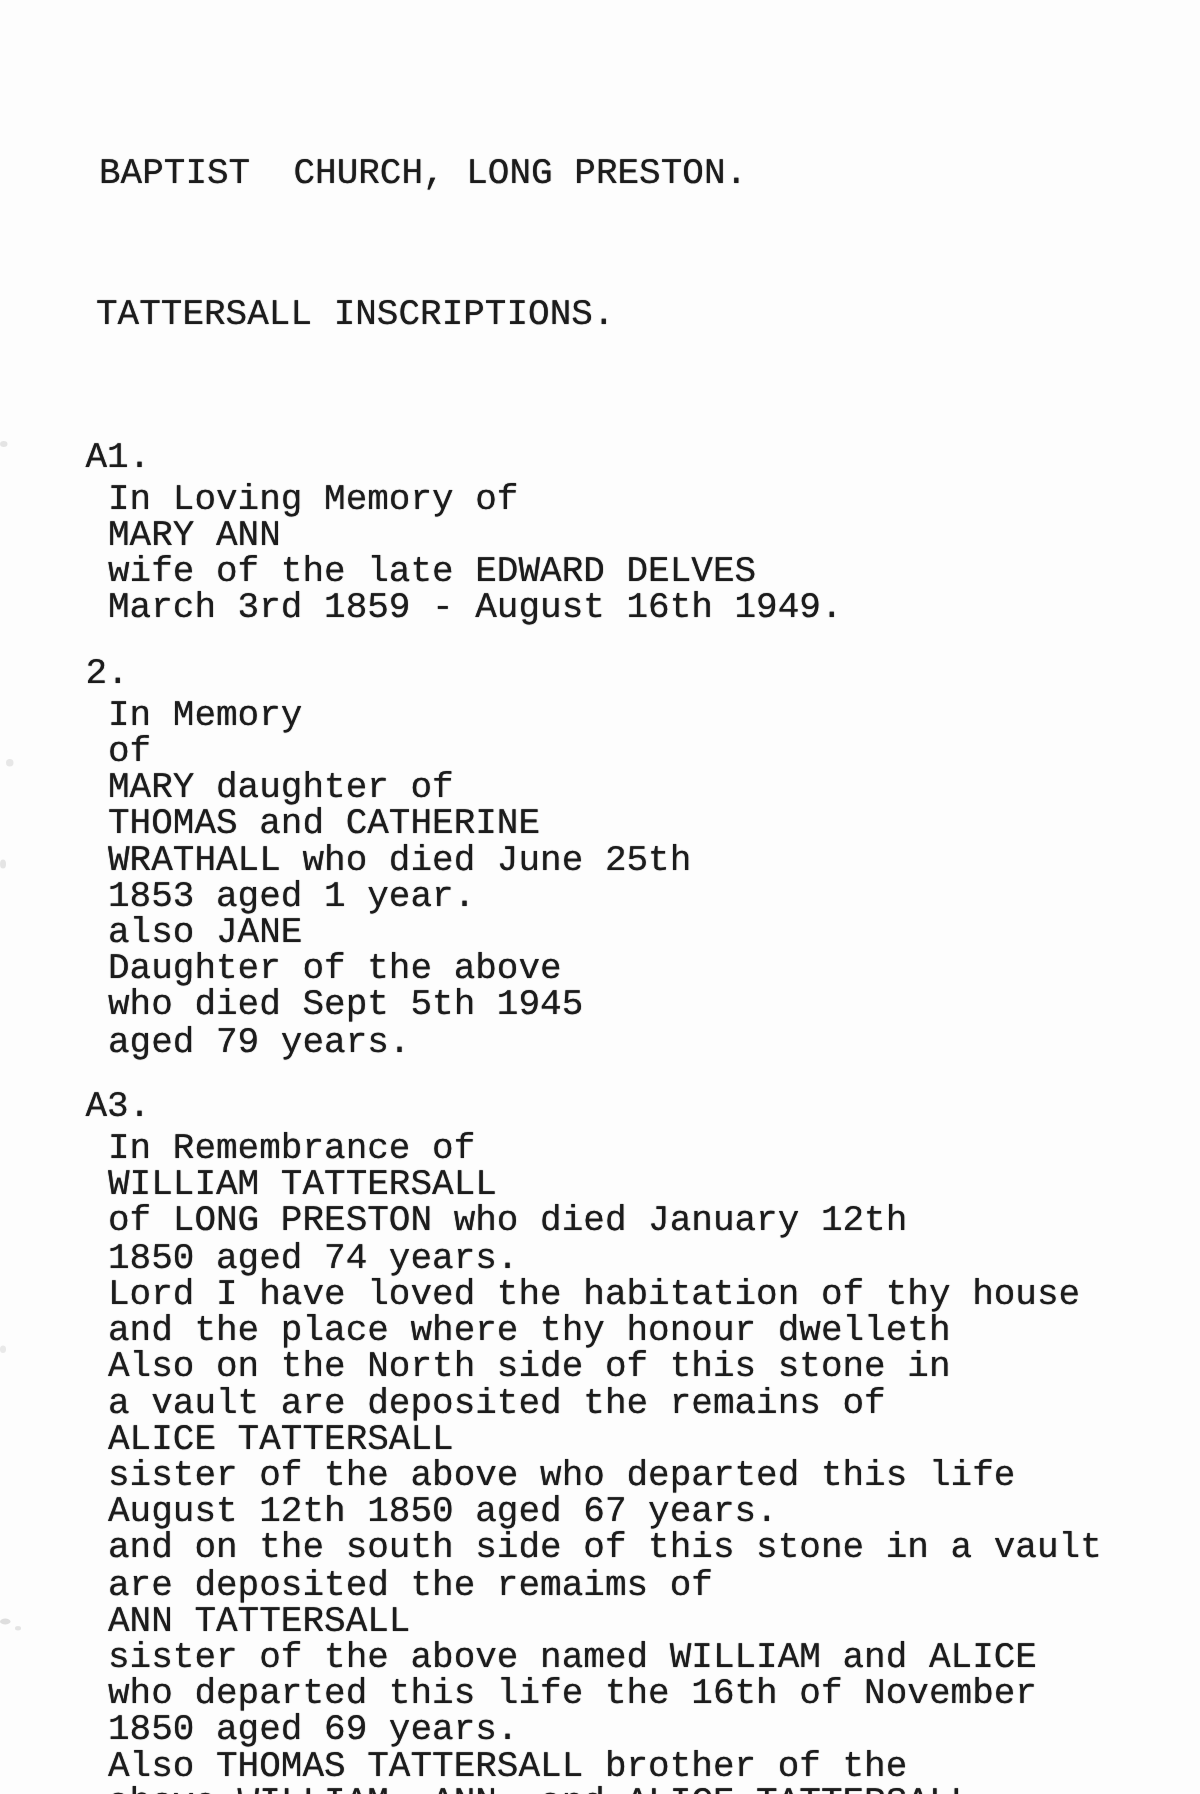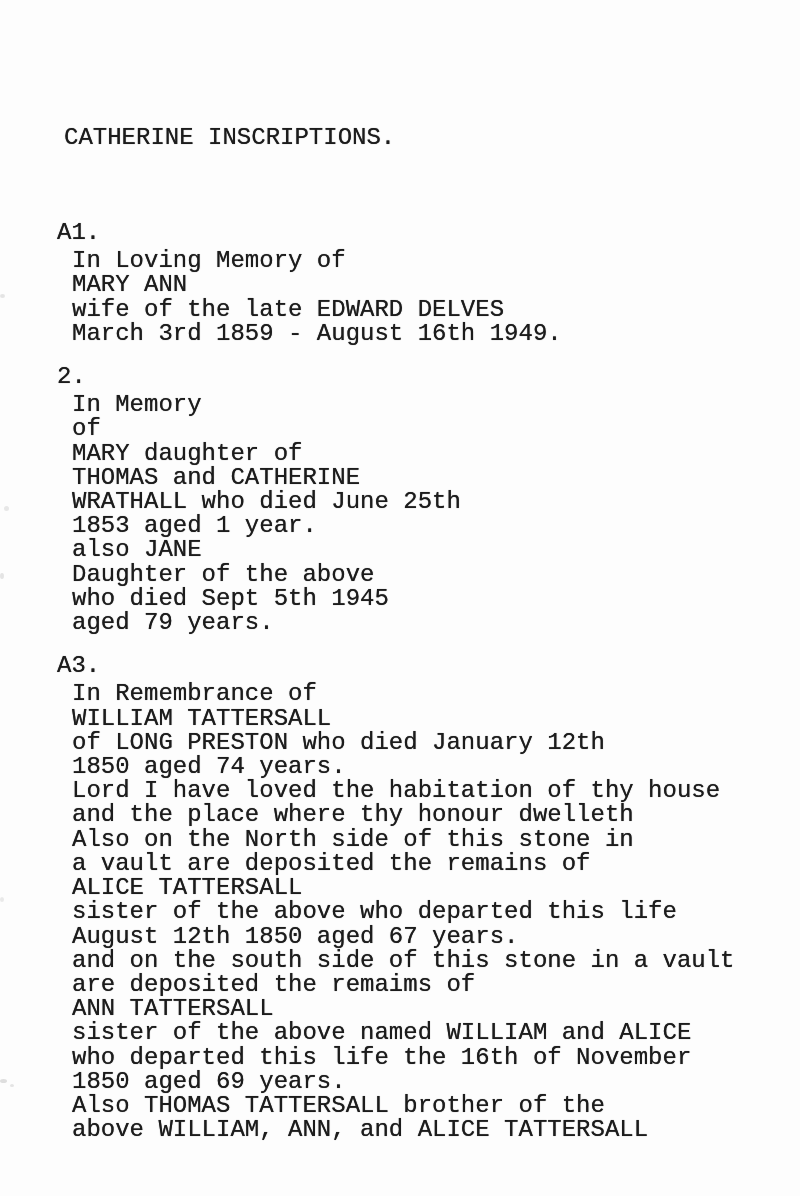--- a/index.html
+++ b/index.html
@@ -58,21 +58,22 @@
   .s3 { left: 0px;  top: 573px;  width: 4px;  height: 6px; opacity: .22; }
   .s4 { left: 0px;  top: 897px;  width: 4px;  height: 5px; opacity: .18; }
   .s5 { left: 0px;  top: 1079px; width: 7px;  height: 4px; opacity: .28; }
   .s6 { left: 10px; top: 1084px; width: 4px;  height: 3px; opacity: .22; }
 </style>
 </head>
 <body>
 
 <div class="page">
   <div class="doc">
-    <div class="subtitle">CATHERINE INSCRIPTIONS.</div>
+    <div class="title">BAPTIST  CHURCH, LONG PRESTON.</div>
+    <div class="subtitle">TATTERSALL INSCRIPTIONS.</div>
     <div id="entries"><div class="entry"><div class="entry-label">A1.</div><div class="lines"><div class="line">In Loving Memory of</div><div class="line">MARY ANN</div><div class="line">wife of the late EDWARD DELVES</div><div class="line">March 3rd 1859 - August 16th 1949.</div></div></div><div class="entry"><div class="entry-label">2.</div><div class="lines"><div class="line">In Memory</div><div class="line">of</div><div class="line">MARY daughter of</div><div class="line">THOMAS and CATHERINE</div><div class="line">WRATHALL who died June 25th</div><div class="line">1853 aged 1 year.</div><div class="line">also JANE</div><div class="line">Daughter of the above</div><div class="line">who died Sept 5th 1945</div><div class="line">aged 79 years.</div></div></div><div class="entry"><div class="entry-label">A3.</div><div class="lines"><div class="line">In Remembrance of</div><div class="line">WILLIAM TATTERSALL</div><div class="line">of LONG PRESTON who died January 12th</div><div class="line">1850 aged 74 years.</div><div class="line">Lord I have loved the habitation of thy house</div><div class="line">and the place where thy honour dwelleth</div><div class="line">Also on the North side of this stone in</div><div class="line">a vault are deposited the remains of</div><div class="line">ALICE TATTERSALL</div><div class="line">sister of the above who departed this life</div><div class="line">August 12th 1850 aged 67 years.</div><div class="line">and on the south side of this stone in a vault</div><div class="line">are deposited the remaims of</div><div class="line">ANN TATTERSALL</div><div class="line">sister of the above named WILLIAM and ALICE</div><div class="line">who departed this life the 16th of November</div><div class="line">1850 aged 69 years.</div><div class="line">Also THOMAS TATTERSALL brother of the</div><div class="line">above WILLIAM, ANN, and ALICE TATTERSALL</div></div></div></div>
   </div>
   <div class="speck s1"></div>
   <div class="speck s2"></div>
   <div class="speck s3"></div>
   <div class="speck s4"></div>
   <div class="speck s5"></div>
   <div class="speck s6"></div>
 </div>
 

